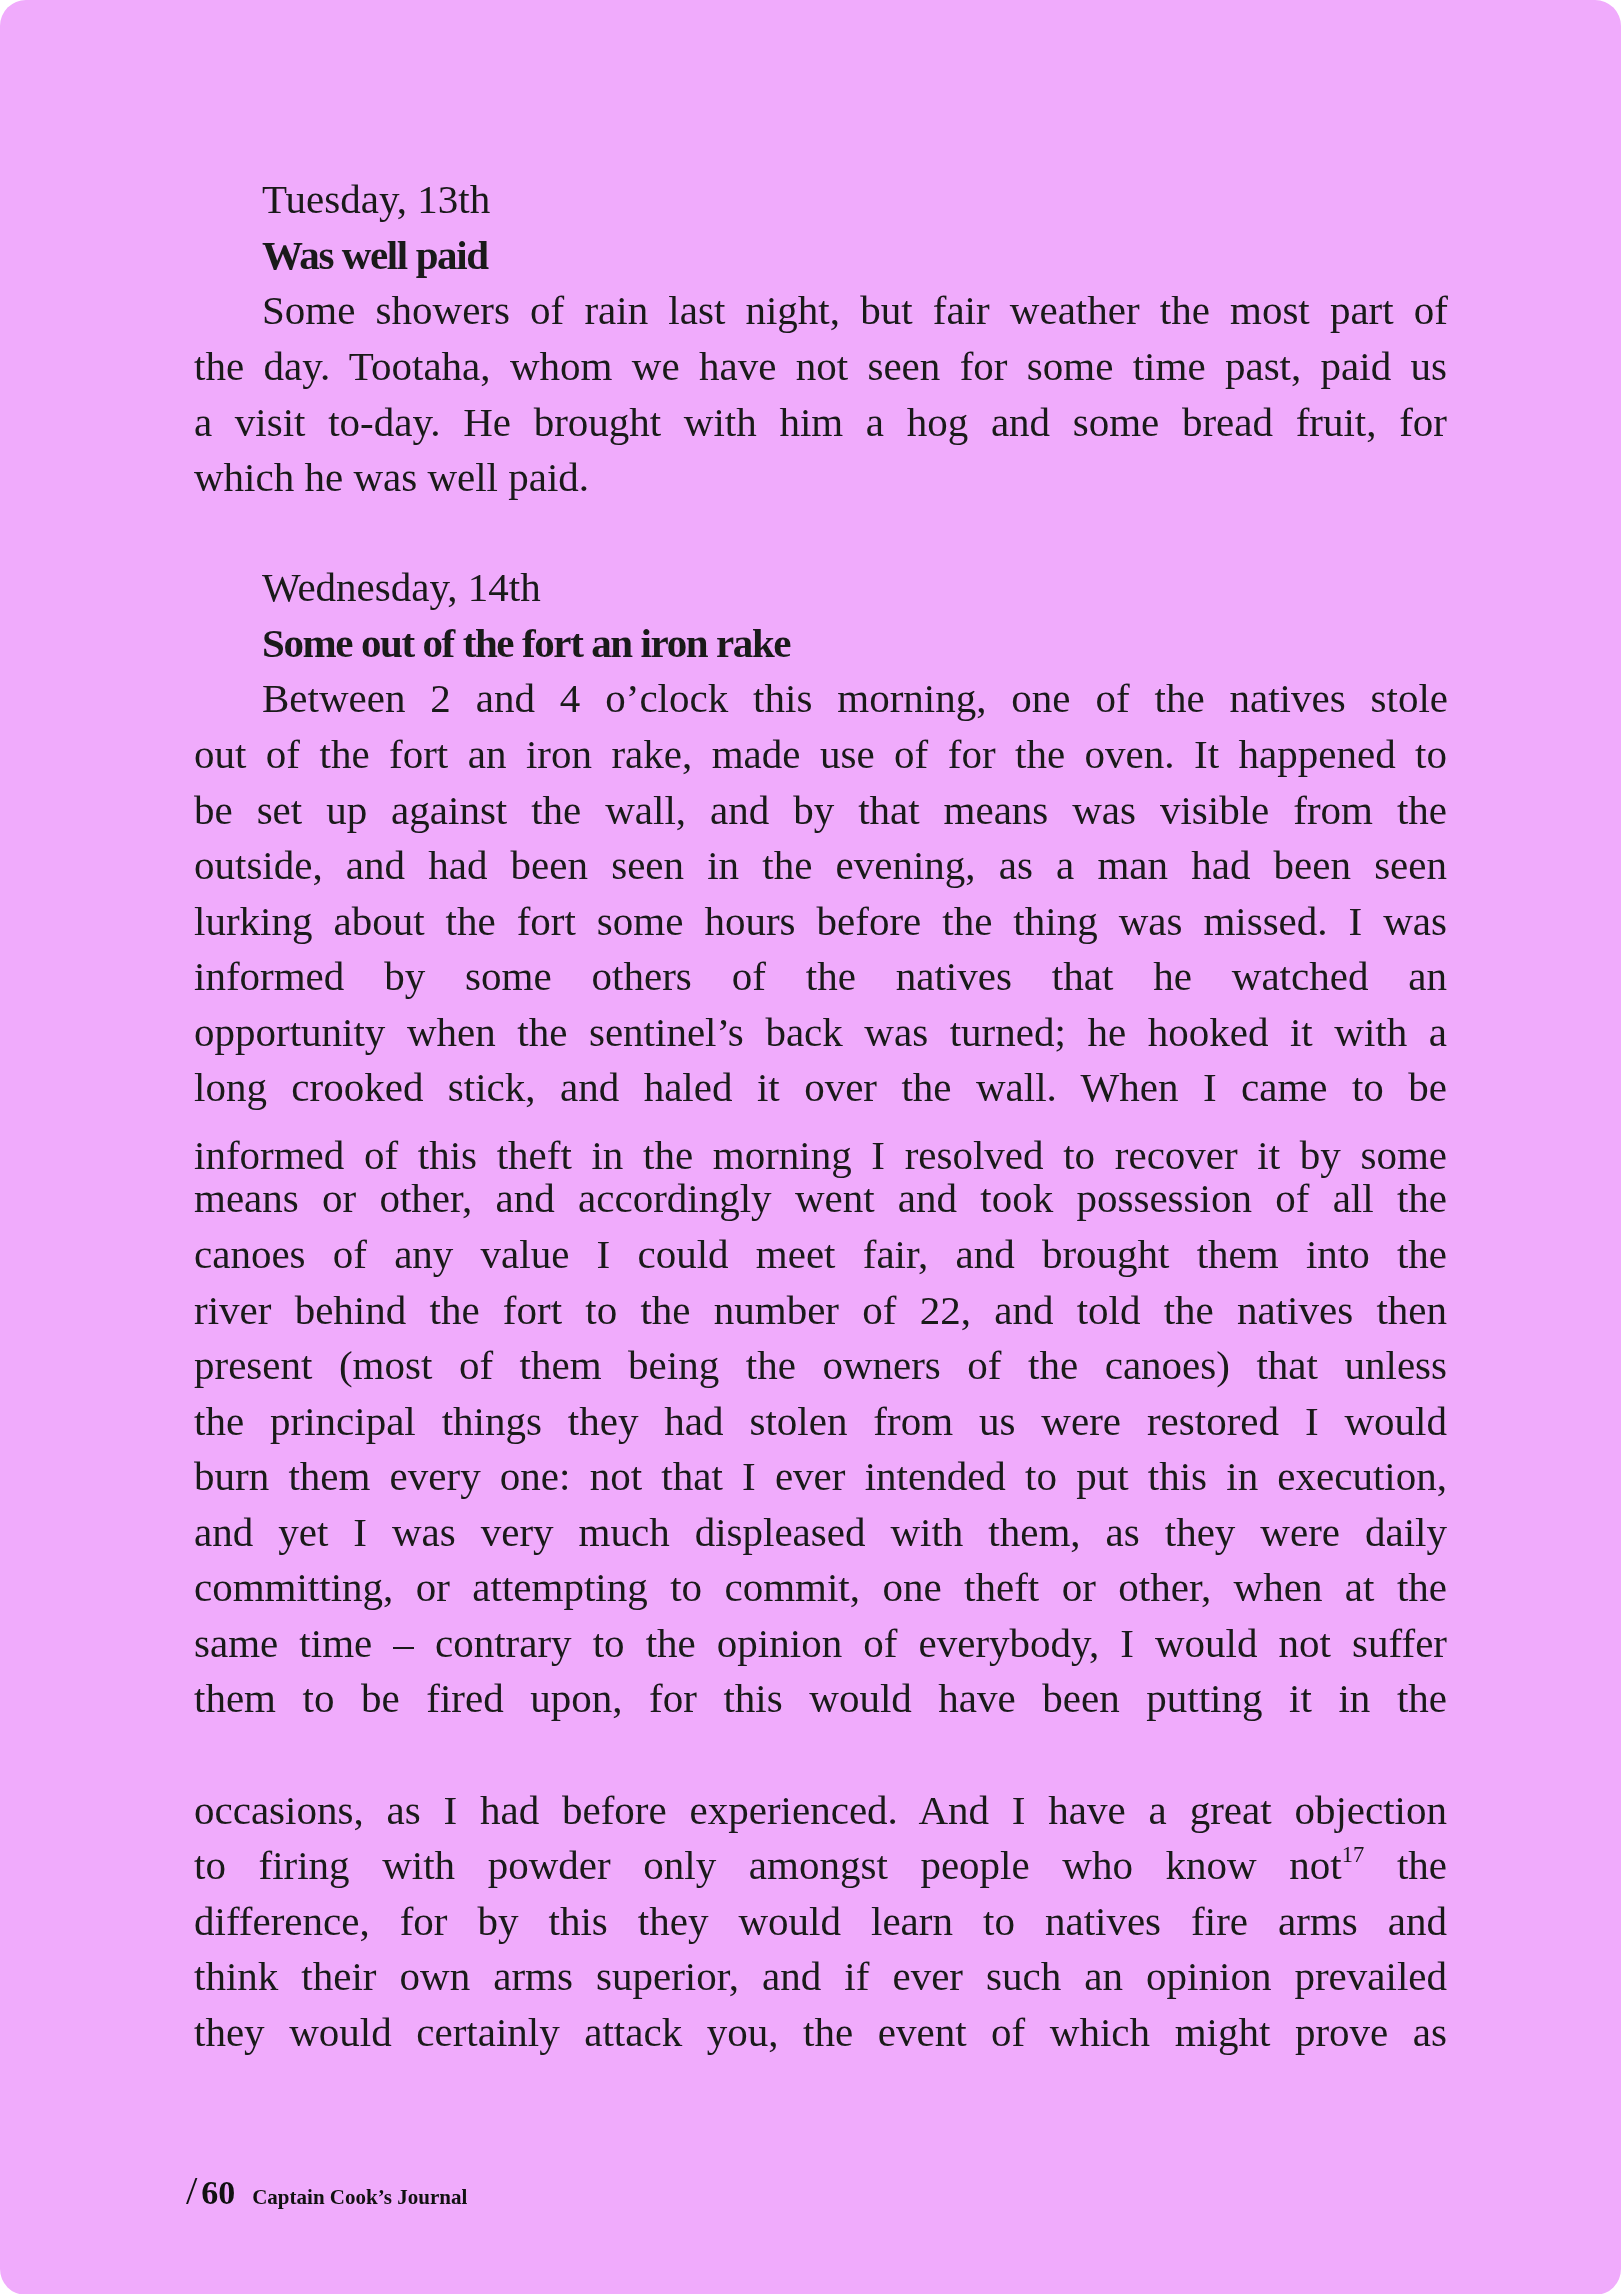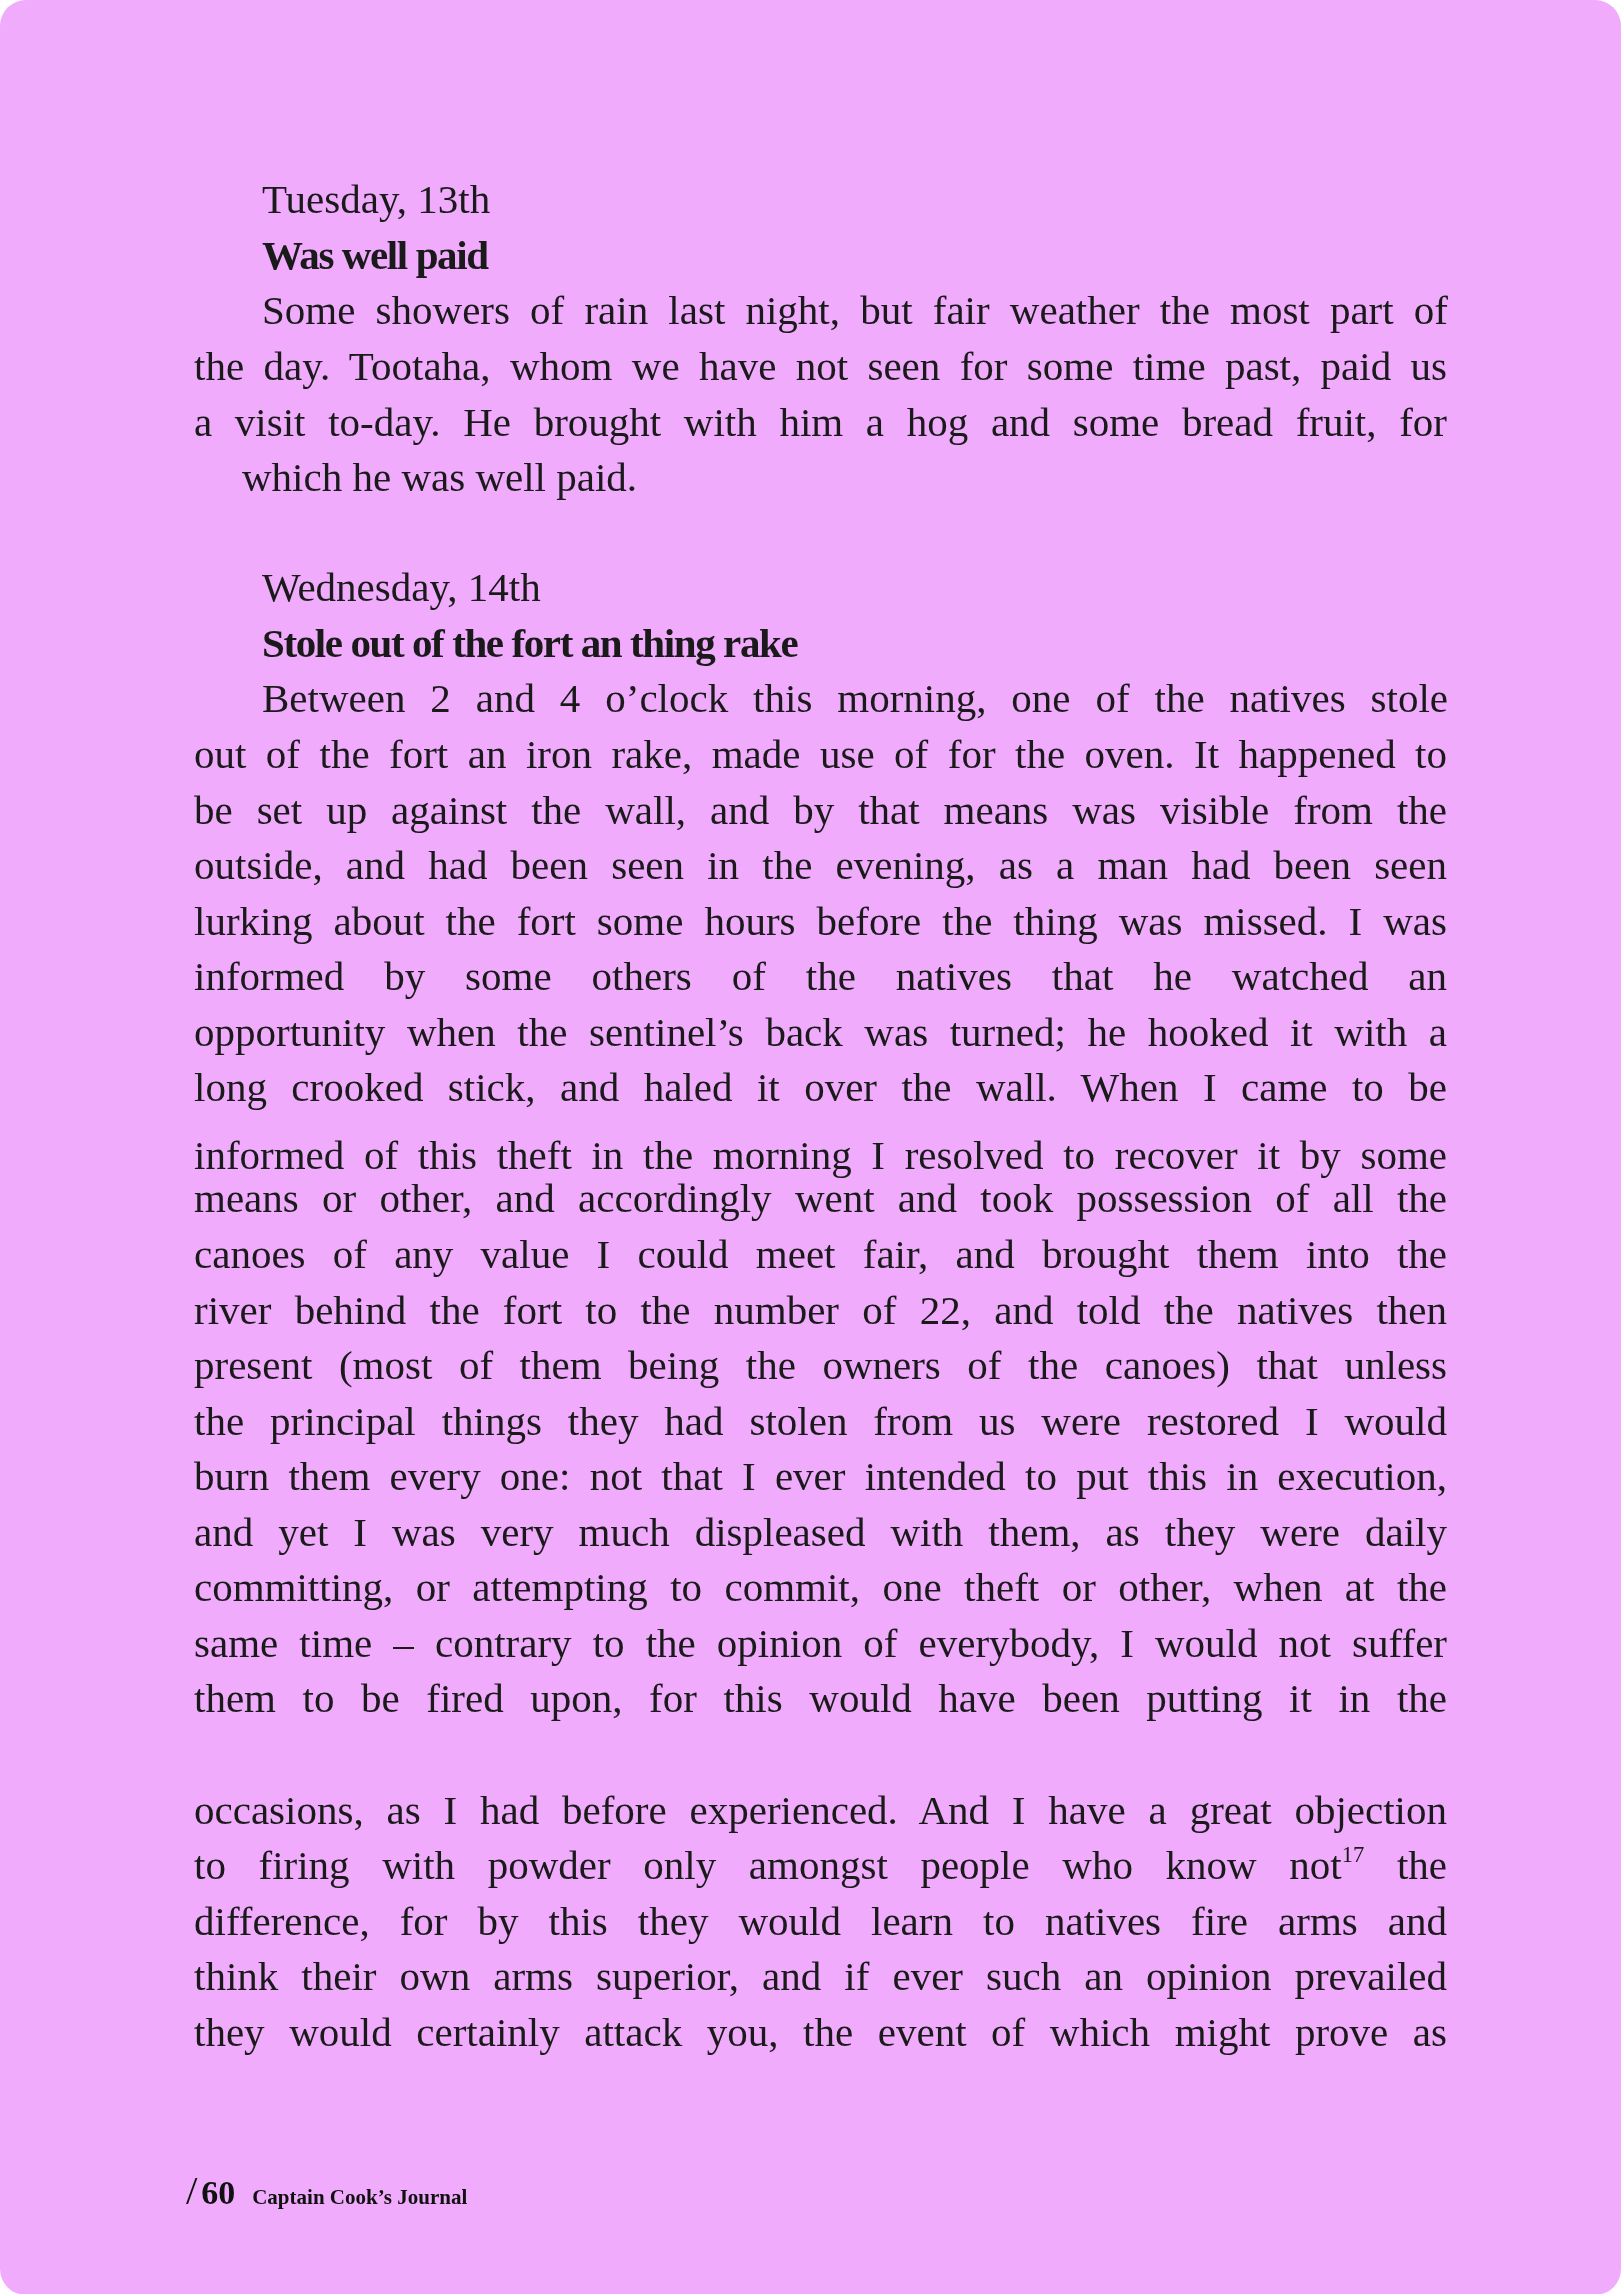--- a/index.html
+++ b/index.html
@@ -40,24 +40,24 @@
 </head>
 <body>
 
 <div class="page">
 
   <div class="line indent heading" style="top: 171px; white-space: normal;">Tuesday, 13th</div>
   <div class="line indent heading bold" style="top: 227px; white-space: normal;">Was well paid</div>
   <div class="line indent" style="top: 282px; white-space: normal;">Some showers of rain last night, but fair weather the most part of</div>
   <div class="line" style="top: 338px; white-space: normal;">the day. Tootaha, whom we have not seen for some time past, paid us</div>
   <div class="line" style="top: 394px; white-space: normal;">a visit to-day. He brought with him a hog and some bread fruit, for</div>
-  <div class="line last" style="top: 449px; white-space: normal; margin-left: 48px;">which he was well paid.</div>
+  <div class="line last" style="top: 449px; white-space: normal;">which he was well paid.</div>
 
   <div class="line indent heading" style="top: 559px; white-space: normal;">Wednesday, 14th</div>
-  <div class="line indent heading bold" style="top: 615px; white-space: normal;">Stole out of the fort an thing rake</div>
+  <div class="line indent heading bold" style="top: 615px; white-space: normal;">Some out of the fort an iron rake</div>
   <div class="line indent" style="top: 670px; white-space: normal;">Between 2 and 4 o’clock this morning, one of the natives stole</div>
   <div class="line" style="top: 726px; white-space: normal;">out of the fort an iron rake, made use of for the oven. It happened to</div>
   <div class="line" style="top: 782px; white-space: normal;">be set up against the wall, and by that means was visible from the</div>
   <div class="line" style="top: 837px; white-space: normal;">outside, and had been seen in the evening, as a man had been seen</div>
   <div class="line" style="top: 893px; white-space: normal;">lurking about the fort some hours before the thing was missed. I was</div>
   <div class="line" style="top: 948px; white-space: normal;">informed by some others of the natives that he watched an</div>
   <div class="line" style="top: 1004px; white-space: normal;">opportunity when the sentinel’s back was turned; he hooked it with a</div>
   <div class="line" style="top: 1059px; white-space: normal;">long crooked stick, and haled it over the wall. When I came to be</div>
   <div class="line" style="top: 1115px; white-space: normal; margin-top: 12px;">informed of this theft in the morning I resolved to recover it by some</div>
   <div class="line" style="top: 1170px; white-space: normal;">means or other, and accordingly went and took possession of all the</div>

